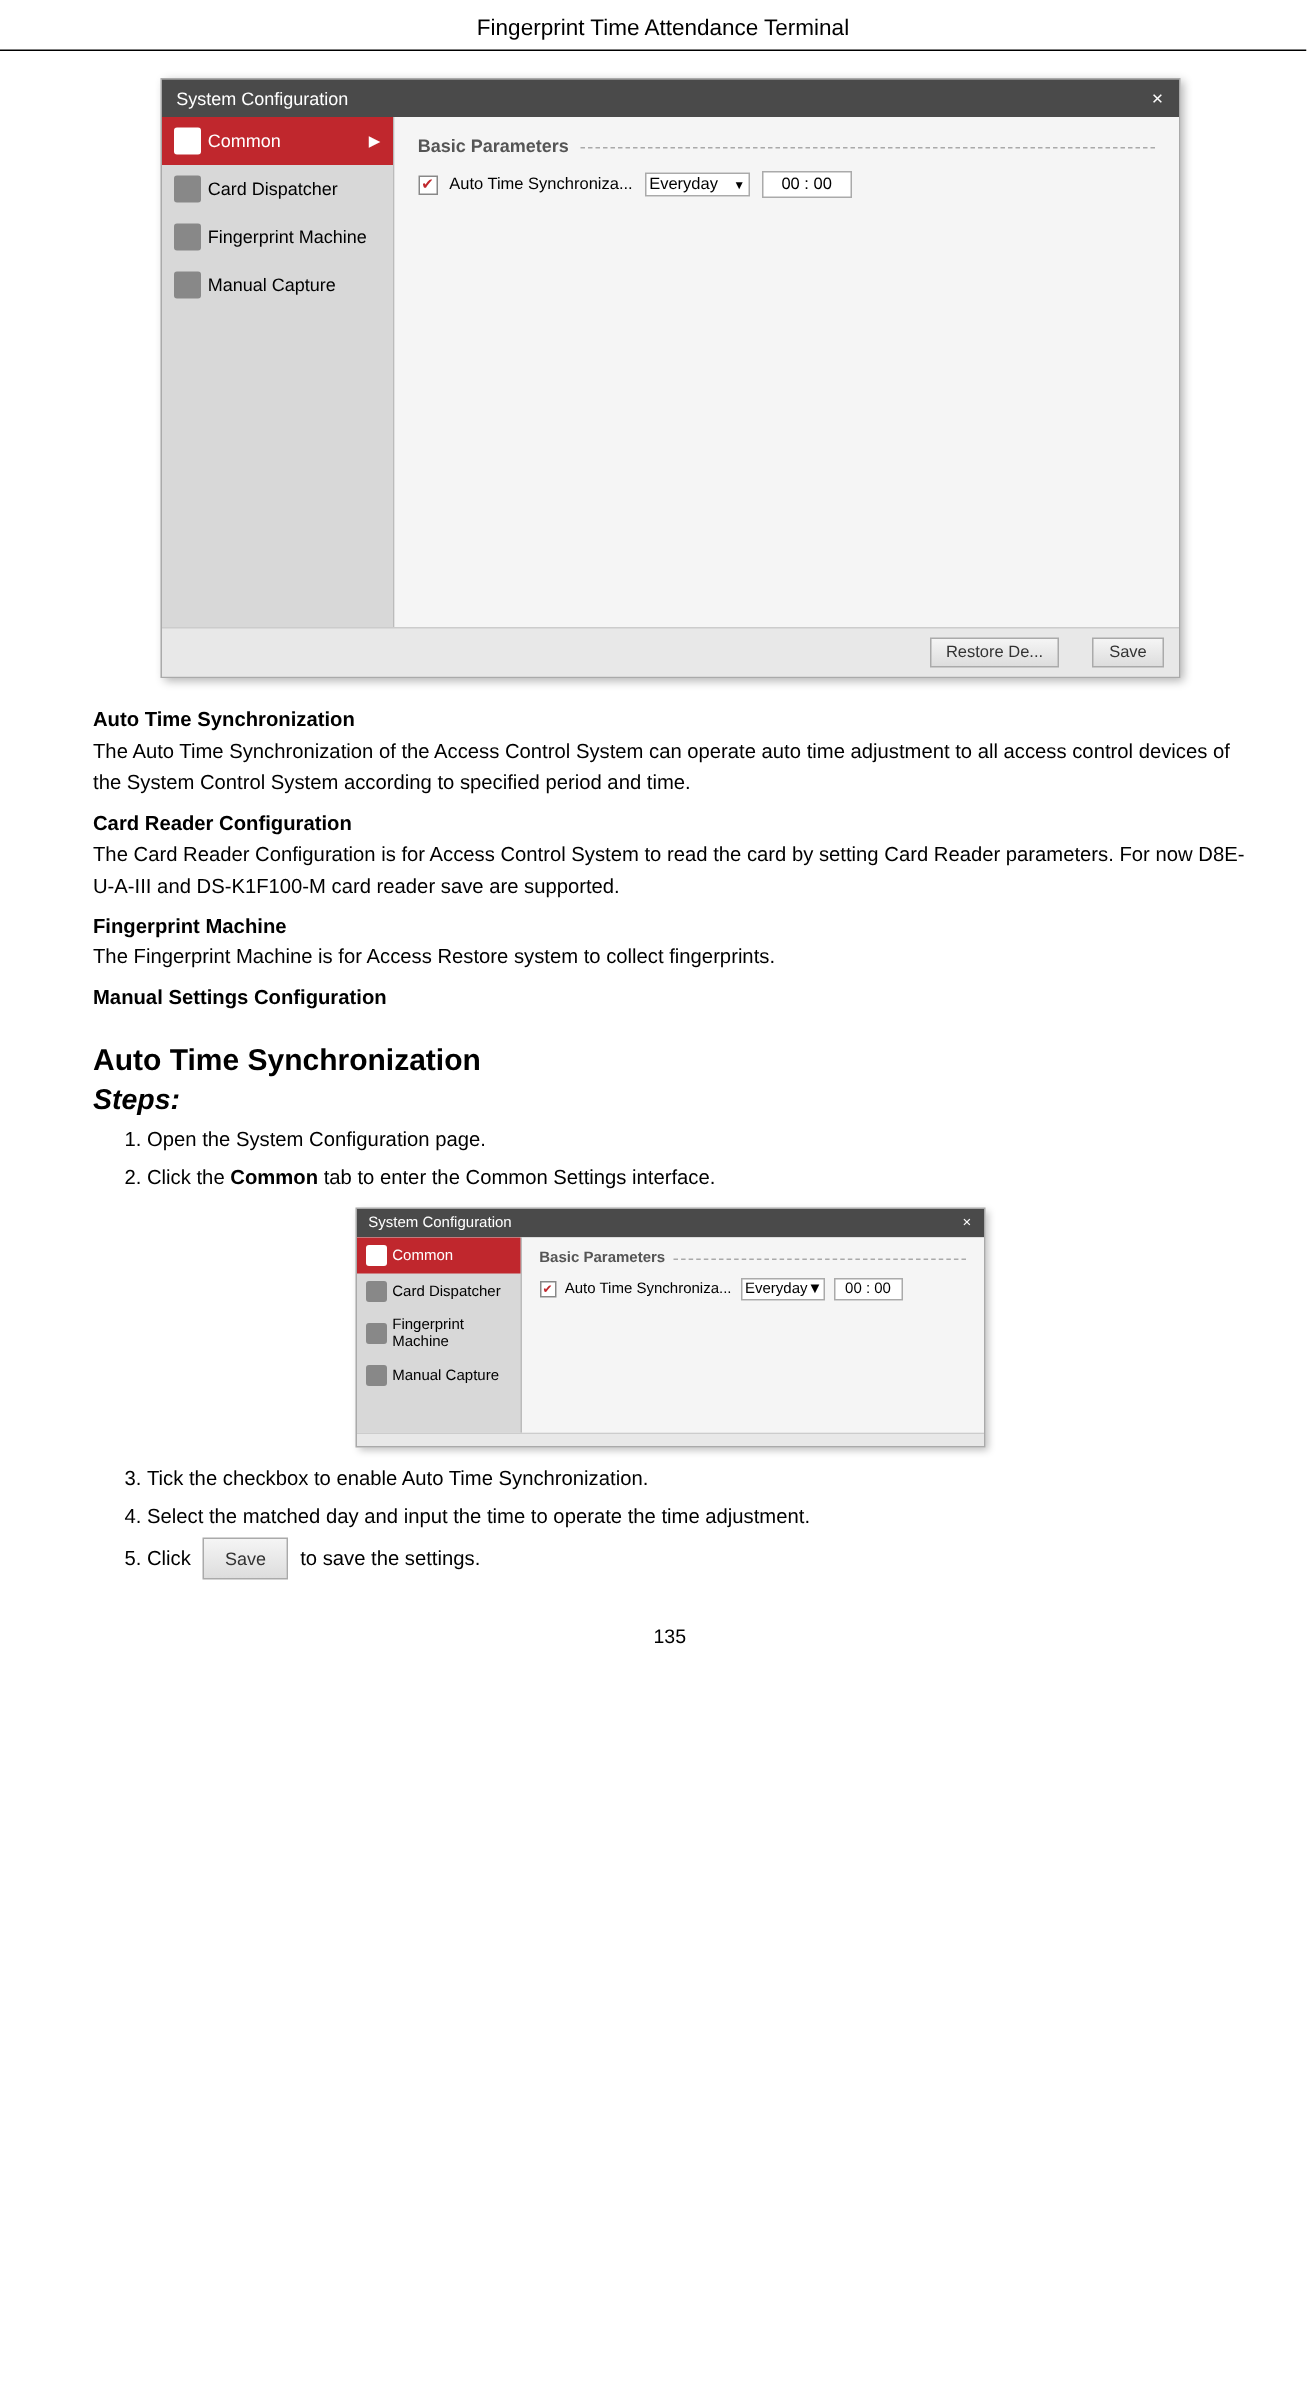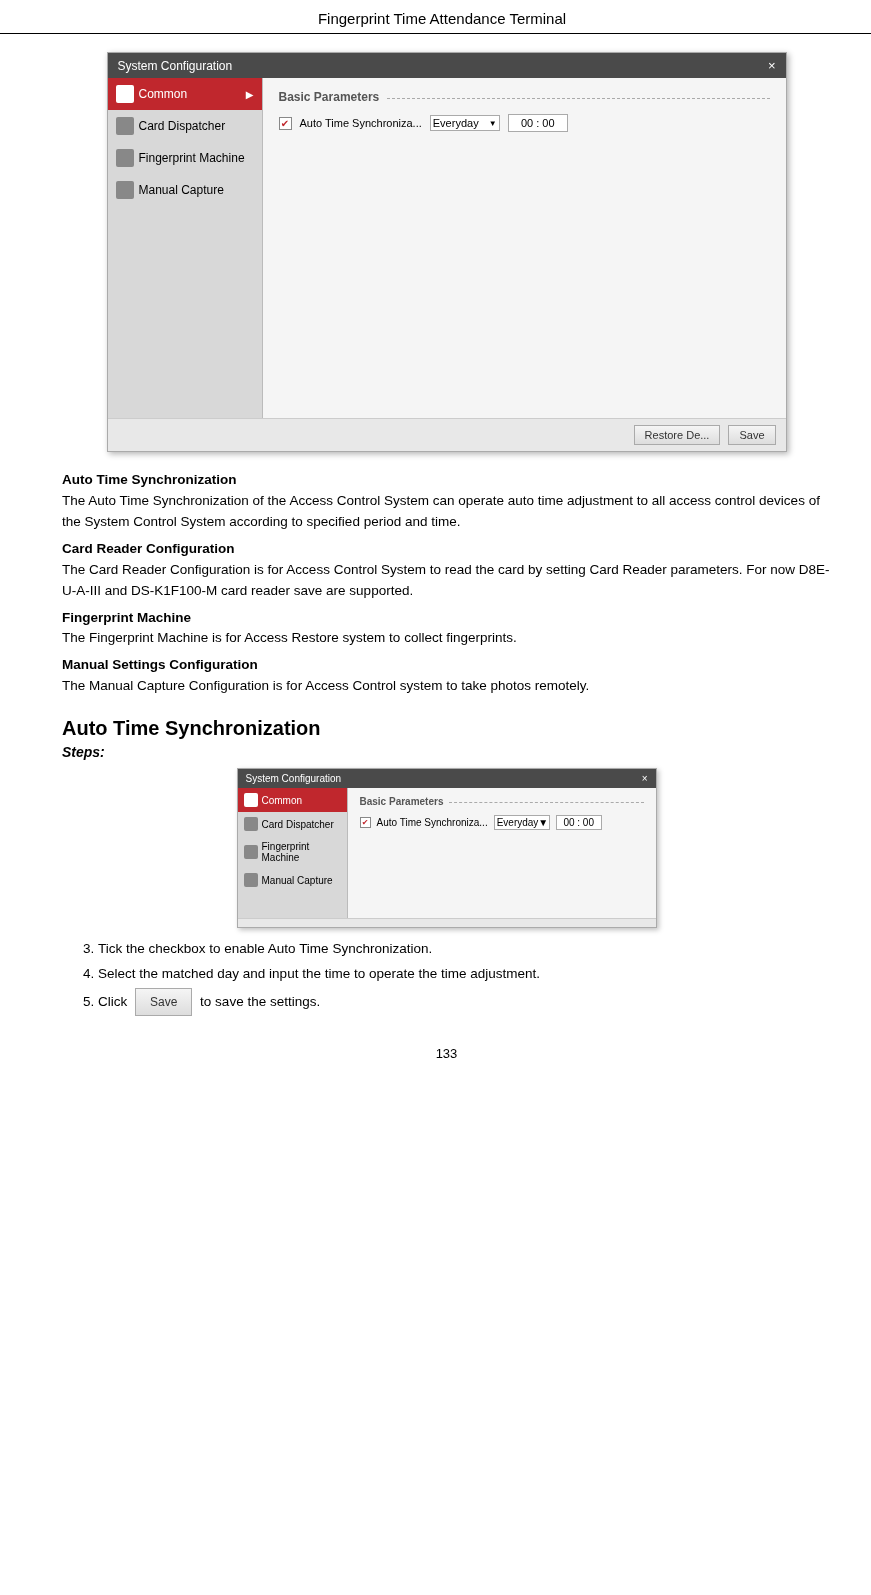--- a/index.html
+++ b/index.html
@@ -169,21 +169,21 @@
       width: 60px;
       text-align: center;
     }
 
     .dialog-footer {
       background: #e8e8e8;
       border-top: 1px solid #ccc;
       padding: 6px 10px;
       display: flex;
       justify-content: flex-end;
-      gap: 8px;
+      gap: 22px;
     }
 
     .btn-small {
       border: 1px solid #aaa;
       background: linear-gradient(to bottom, #f5f5f5, #ddd);
       font-size: 11px;
       padding: 3px 10px;
       cursor: pointer;
       color: #333;
     }
@@ -201,21 +201,21 @@
 
     .section-title {
       font-size: 20px;
       font-weight: bold;
       margin: 20px 0 4px 0;
     }
 
     .steps-label {
       font-style: italic;
       font-weight: bold;
-      font-size: 14px;
+      font-size: 19px;
       margin-bottom: 4px;
     }
 
     .steps-list {
       list-style: decimal;
       padding-left: 36px;
       font-size: 13.5px;
       line-height: 1.7;
     }
 
@@ -437,27 +437,34 @@
     <p class="body-text">
       <b>Card Reader Configuration</b><br>
       <span>The Card Reader Configuration is for Access Control System to read the card by setting Card Reader parameters. For now D8E-U-A-III and DS-K1F100-M card reader save are supported.</span>
     </p>
     <p class="body-text">
       <b>Fingerprint Machine</b><br>
       <span>The Fingerprint Machine is for Access Restore system to collect fingerprints.</span>
     </p>
     <p class="body-text">
       <b>Manual Settings Configuration</b><br>
-      <span>The Manual Capture Configuration is for Access Control system to take photos remotely.</span>
     </p>
   </div>
 
   <div>
     <h2 class="section-title">Auto Time Synchronization</h2>
     <p class="steps-label">Steps:</p>
+    <ol class="steps-list">
+      <li>
+        <span>Open the System Configuration page.</span>
+      </li>
+      <li>
+        <span>Click the <b>Common</b> tab to enter the Common Settings interface.</span>
+      </li>
+    </ol>
 
     <div class="small-dialog-wrapper">
       <div class="small-dialog-titlebar">
         <span>System Configuration</span>
         <span>×</span>
       </div>
       <div class="small-dialog-body">
         <div class="small-sidebar">
           <div class="small-sidebar-item active">
             <span class="small-sidebar-icon"></span>
@@ -502,15 +509,15 @@
       </li>
       <li>
         <span>Select the matched day and input the time to operate the time adjustment.</span>
       </li>
       <li>
         <span>Click <span class="save-btn-inline">Save</span> to save the settings.</span>
       </li>
     </ol>
   </div>
 
-  <div class="page-number">133</div>
+  <div class="page-number">135</div>
 
 </div>
 
 </body></html>

